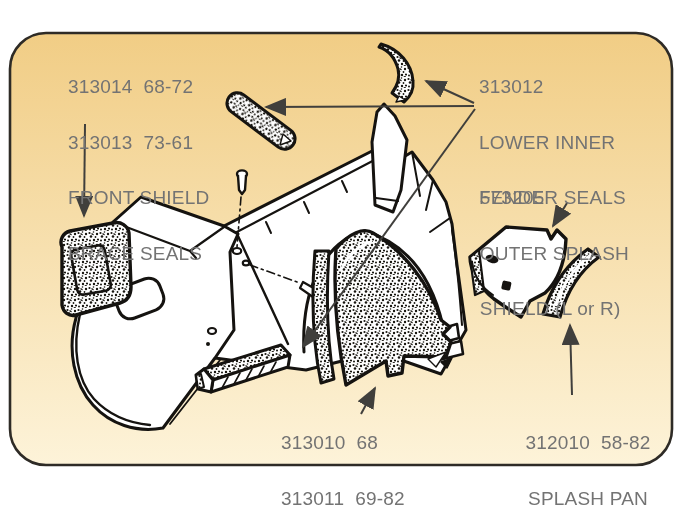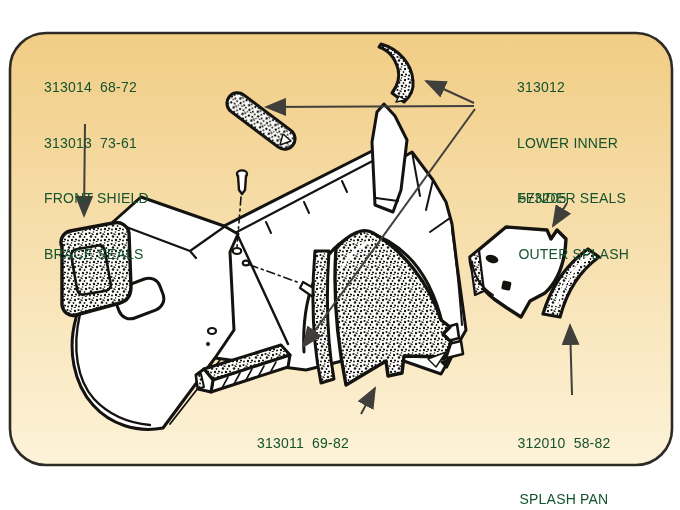--- a/index.html
+++ b/index.html
@@ -1,20 +1,20 @@
 <!DOCTYPE html>
 <html><head>
 <meta charset="utf-8">
 <style>
   html,body{margin:0;padding:0;background:#ffffff;}
   #stage{position:relative;width:680px;height:510px;background:#ffffff;overflow:hidden;
          font-family:"Liberation Sans",sans-serif;}
   #art{position:absolute;left:0;top:0;}
-  .lbl{position:absolute;color:#14532d;font-size:14px;line-height:18.5px;
-       letter-spacing:0.2px;white-space:pre;}
+  .lbl{position:absolute;color:#737373;font-size:19px;line-height:18.5px;
+       letter-spacing:0.2px;white-space:pre;margin-left:24px;}
   .lbl.right{text-align:left;}
   .lbl.center{text-align:center;}
 </style>
 </head>
 <body>
 
 <div id="stage">
 
   <svg id="art" width="680" height="510" viewBox="0 0 680 510">
     <defs>
@@ -160,23 +160,25 @@
 
   <div class="lbl right" style="right:54px;top:41px;">
     <div>313012</div>
     <div>LOWER INNER</div>
     <div>FENDER SEALS</div>
   </div>
 
   <div class="lbl right" style="right:51px;top:152px;">
     <div>573205</div>
     <div>OUTER SPLASH</div>
+    <div>SHIELD (L or R)</div>
   </div>
 
   <div class="lbl" style="left:257px;top:397px;">
+    <div>313010  68</div>
     <div>313011  69-82</div>
     
   </div>
 
   <div class="lbl center" style="left:474px;width:180px;top:397px;">
     <div>312010  58-82</div>
     <div>SPLASH PAN</div>
     
   </div>
 

